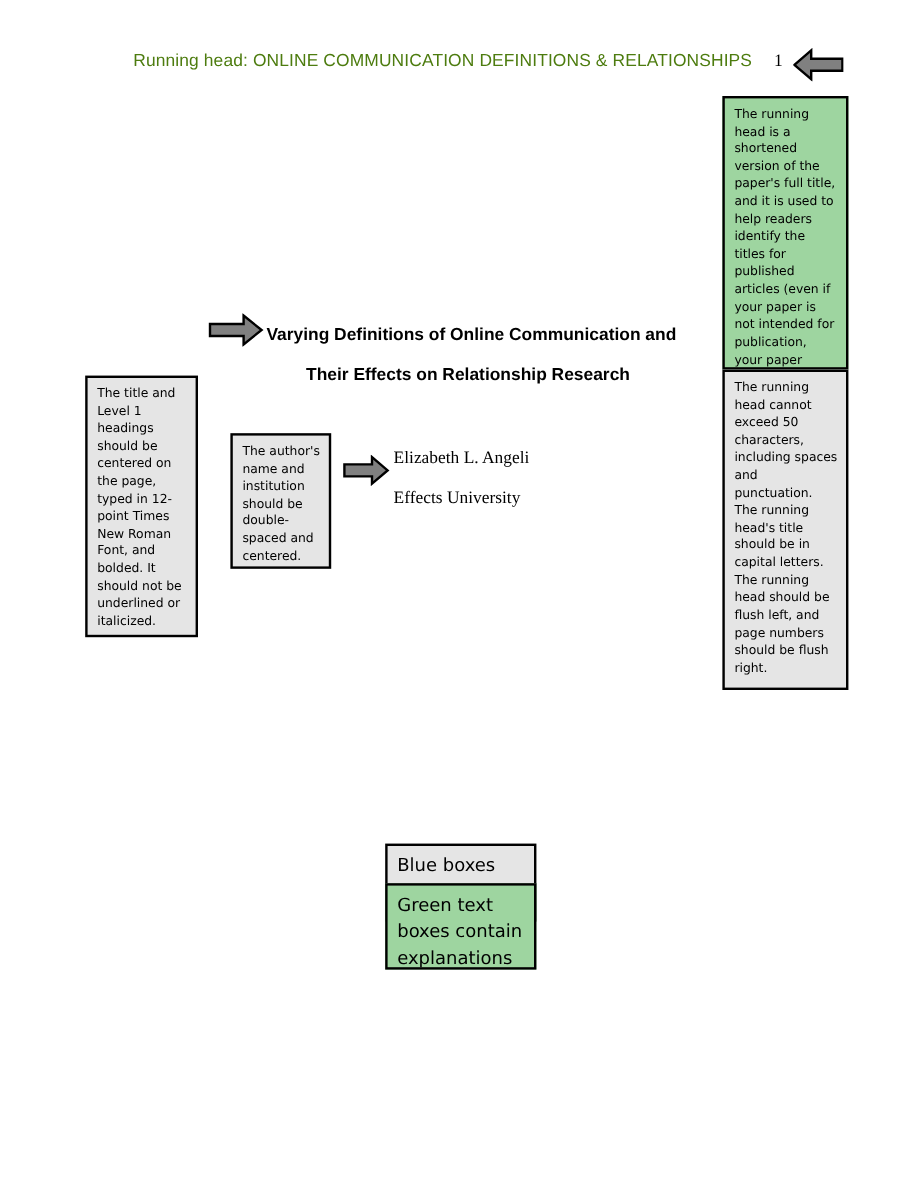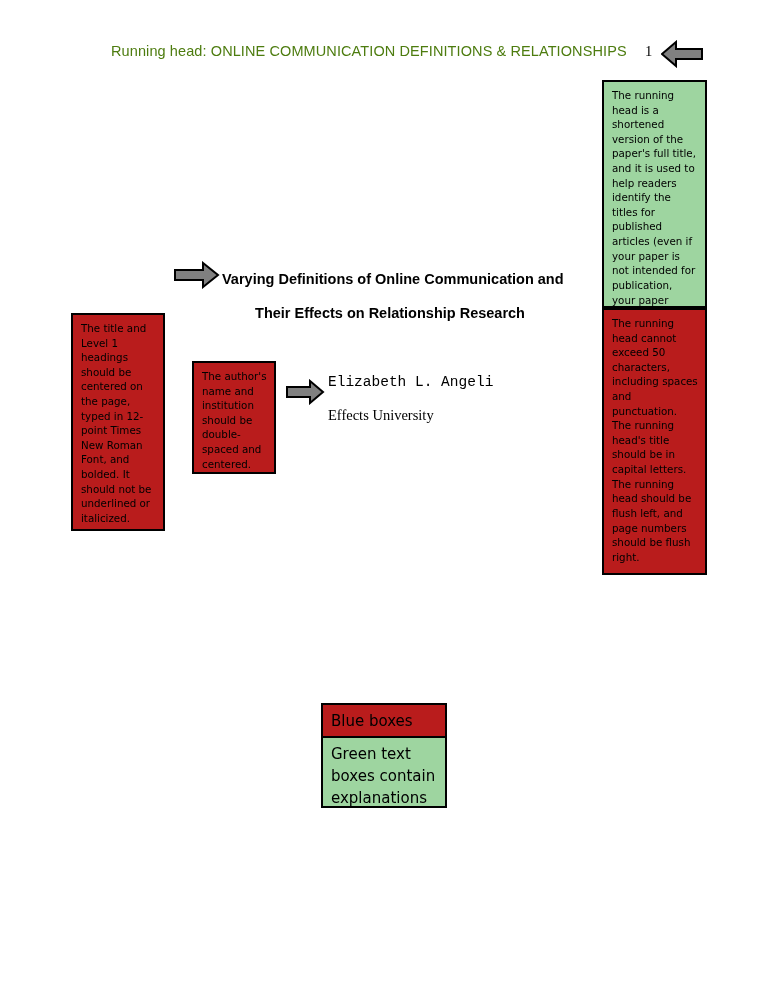--- a/index.html
+++ b/index.html
@@ -47,21 +47,21 @@
     box-sizing: border-box;
     border: 2px solid #000000;
     font-family: "DejaVu Sans", sans-serif;
     font-size: 10.3px;
     line-height: 1.42;
     color: #000000;
     padding: 6px 7px 5px 8px;
     overflow: hidden;
   }
   .callout.green { background: #9ed5a0; }
-  .callout.blue  { background: #b91c1c; }
+  .callout.blue  { background: #e5e5e5; }
 
   #box-title-green   { left: 71px;  top: 118px; width: 94px;  height: 195px; }
   #box-title-blue    { left: 71px;  top: 313px; width: 94px;  height: 218px; }
   #box-runhead-green { left: 602px; top: 80px;  width: 105px; height: 228px; }
   #box-runhead-blue  { left: 602px; top: 308px; width: 105px; height: 267px; }
   #box-author-blue   { left: 192px; top: 361px; width: 84px;  height: 113px; }
 
   
   #legend-blue  { left: 321px; top: 703px; width: 126px; height: 65px; }
   #legend-green { left: 321px; top: 736px; width: 126px; height: 72px; }
@@ -86,21 +86,21 @@
   .author-block {
     position: absolute;
     left: 318px;
     top: 366px;
     width: 210px;
     font-family: "Liberation Serif", serif;
     font-size: 14.5px;
     line-height: 2.3;
     color: #000000;
   }
-  .author-block .author-name { display: block; padding-left: 10px; font-family: Liberation Mono, monospace; }
+  .author-block .author-name { display: block; padding-left: 10px; }
   .author-block .author-inst { display: block; padding-left: 10px; }
 
   
   .arrow { position: absolute; }
   #arrow-runhead { left: 661px; top: 40px;  width: 42px; height: 28px; }
   #arrow-title   { left: 173px; top: 261px; width: 47px; height: 28px; }
   #arrow-author  { left: 285px; top: 379px; width: 40px; height: 26px; }
 </style>
 </head>
 <body>

